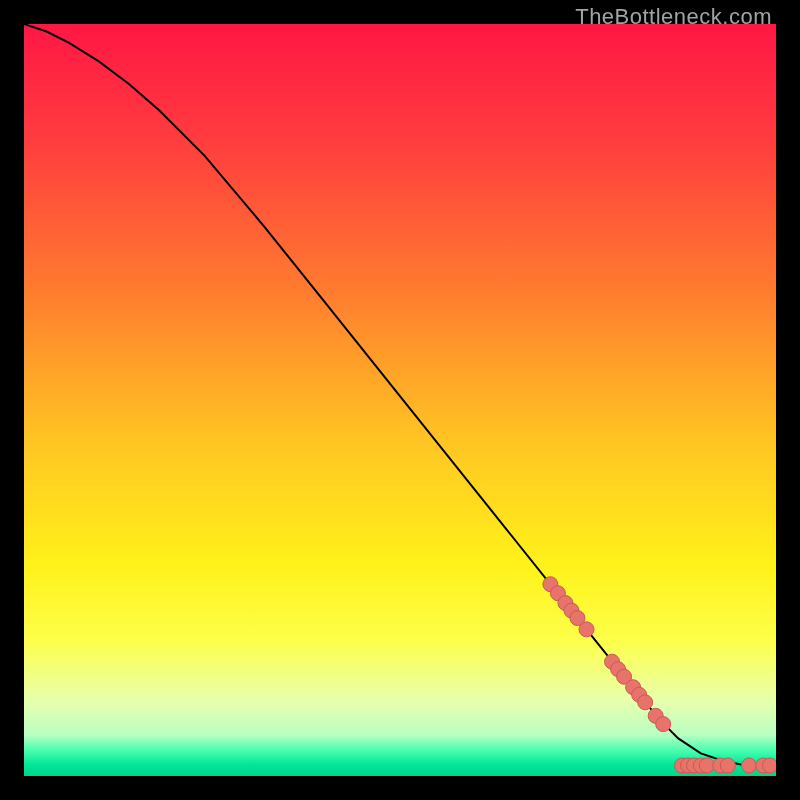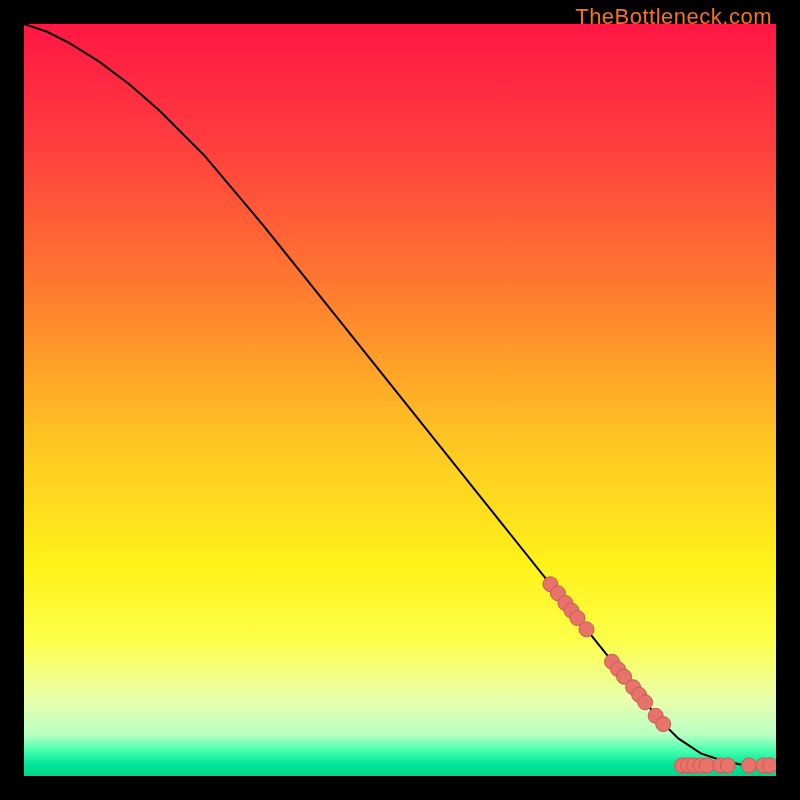--- a/index.html
+++ b/index.html
@@ -14,21 +14,21 @@
   .frame {
     position: relative;
     width: 800px;
     height: 800px;
     background: #000;
   }
   .watermark {
     position: absolute;
     top: 4px;
     right: 28px;
-    color: #f97316;
+    color: #a3a3a3;
     font-size: 22px;
     font-weight: 500;
     letter-spacing: 0.5px;
   }
   .plot {
     position: absolute;
     left: 24px;
     top: 24px;
     width: 752px;
     height: 752px;

